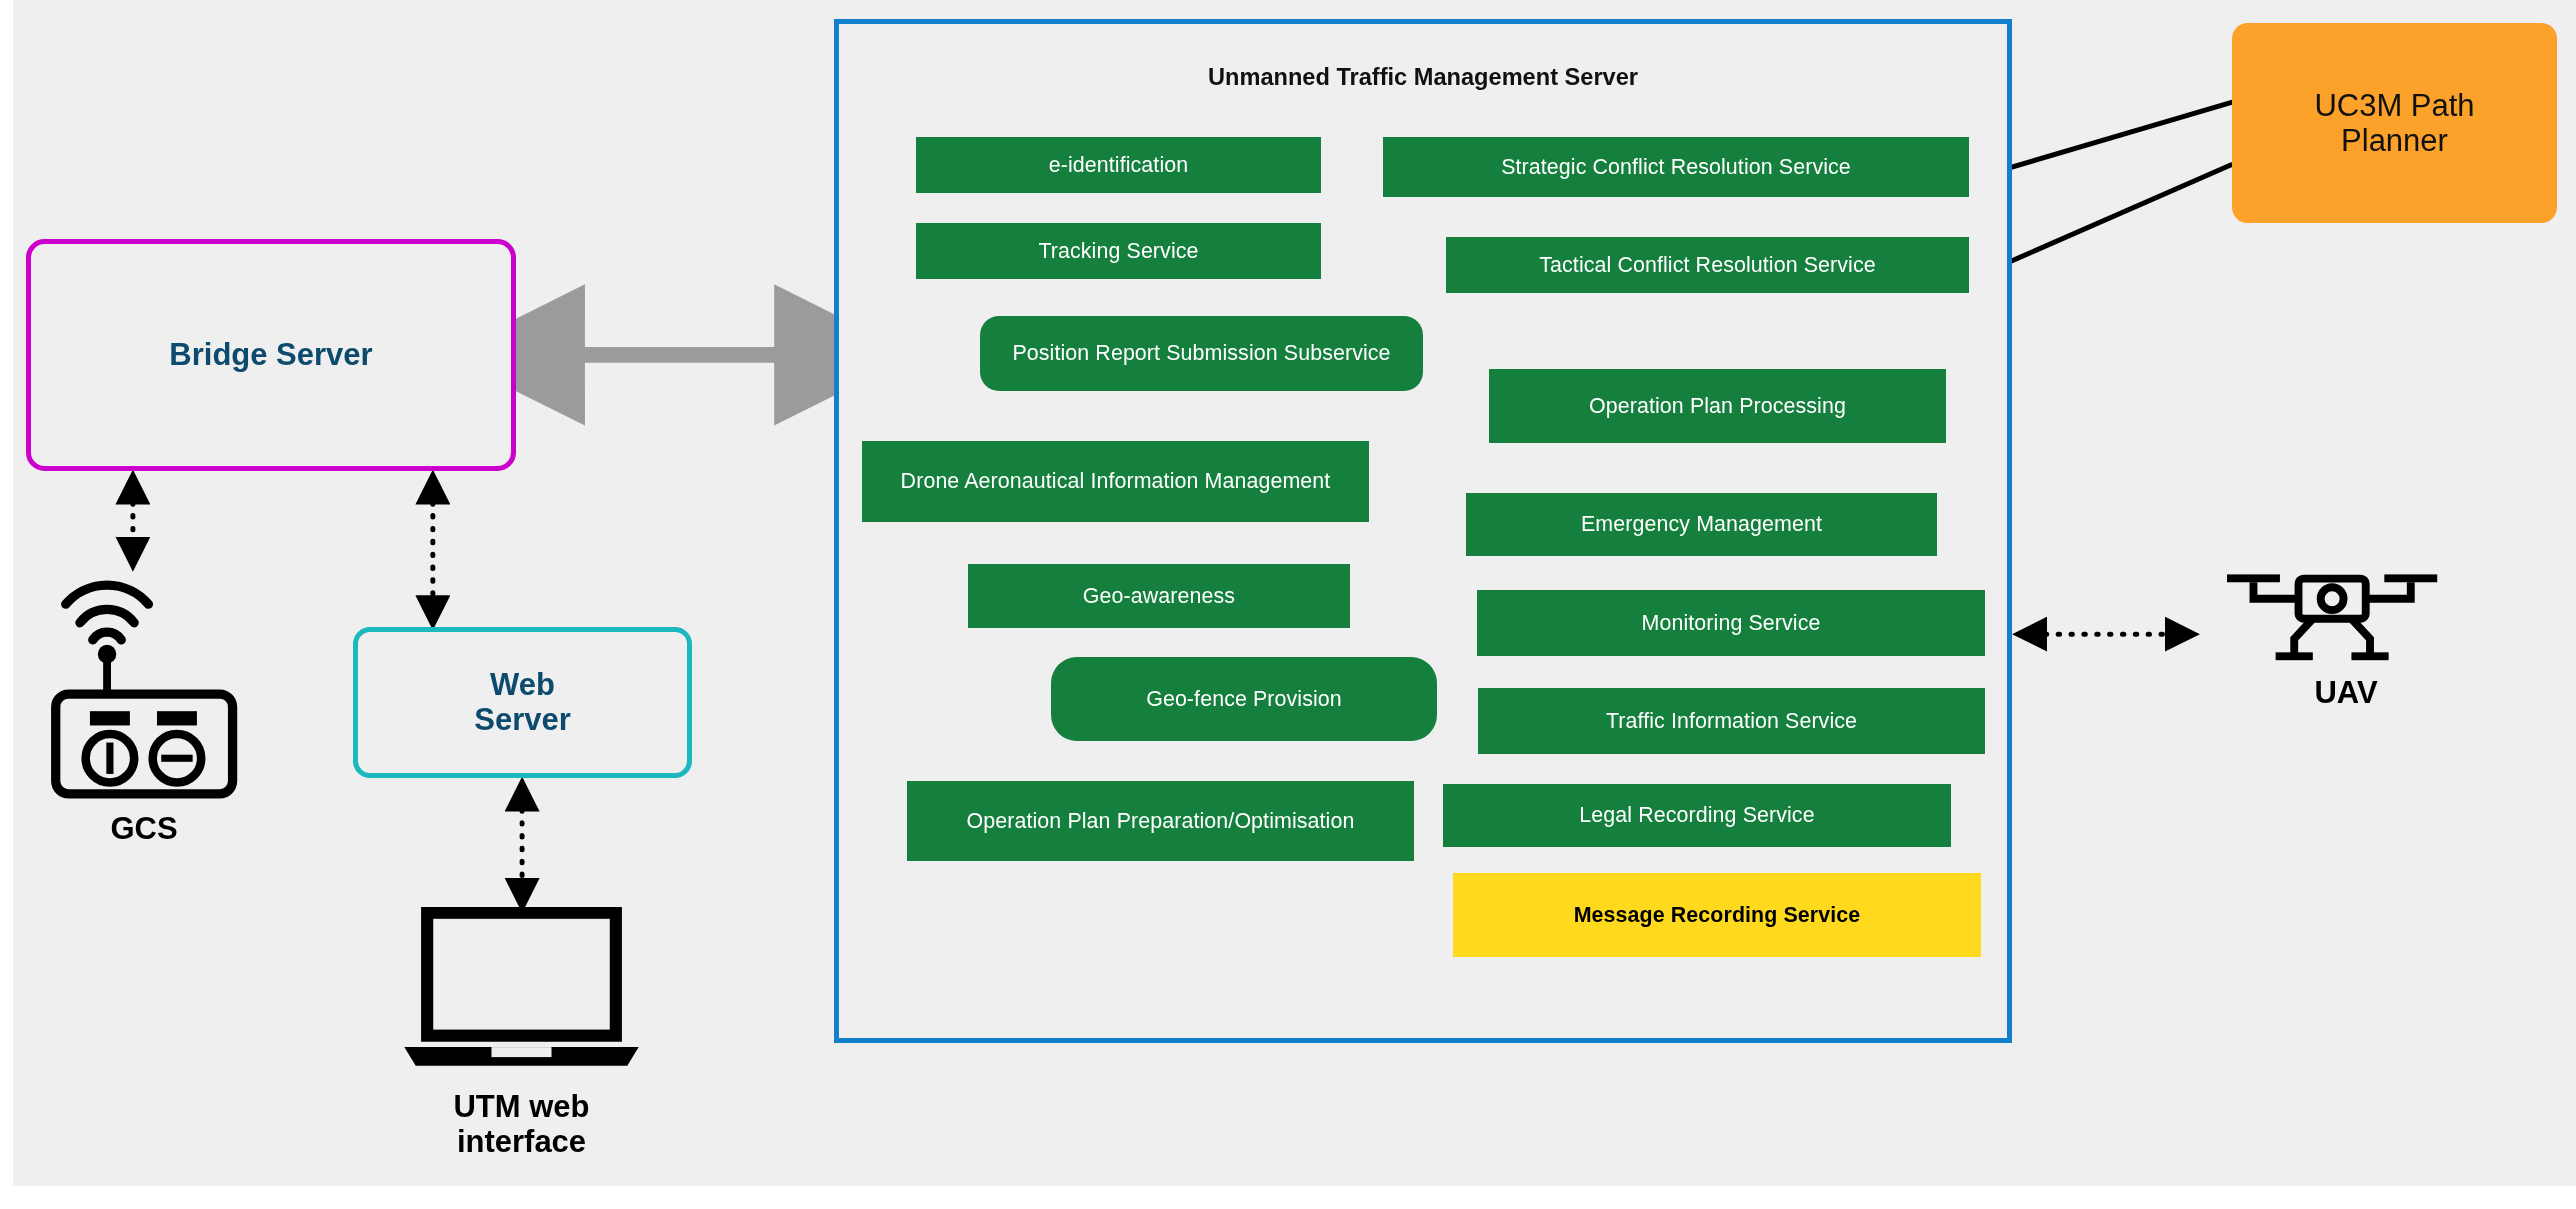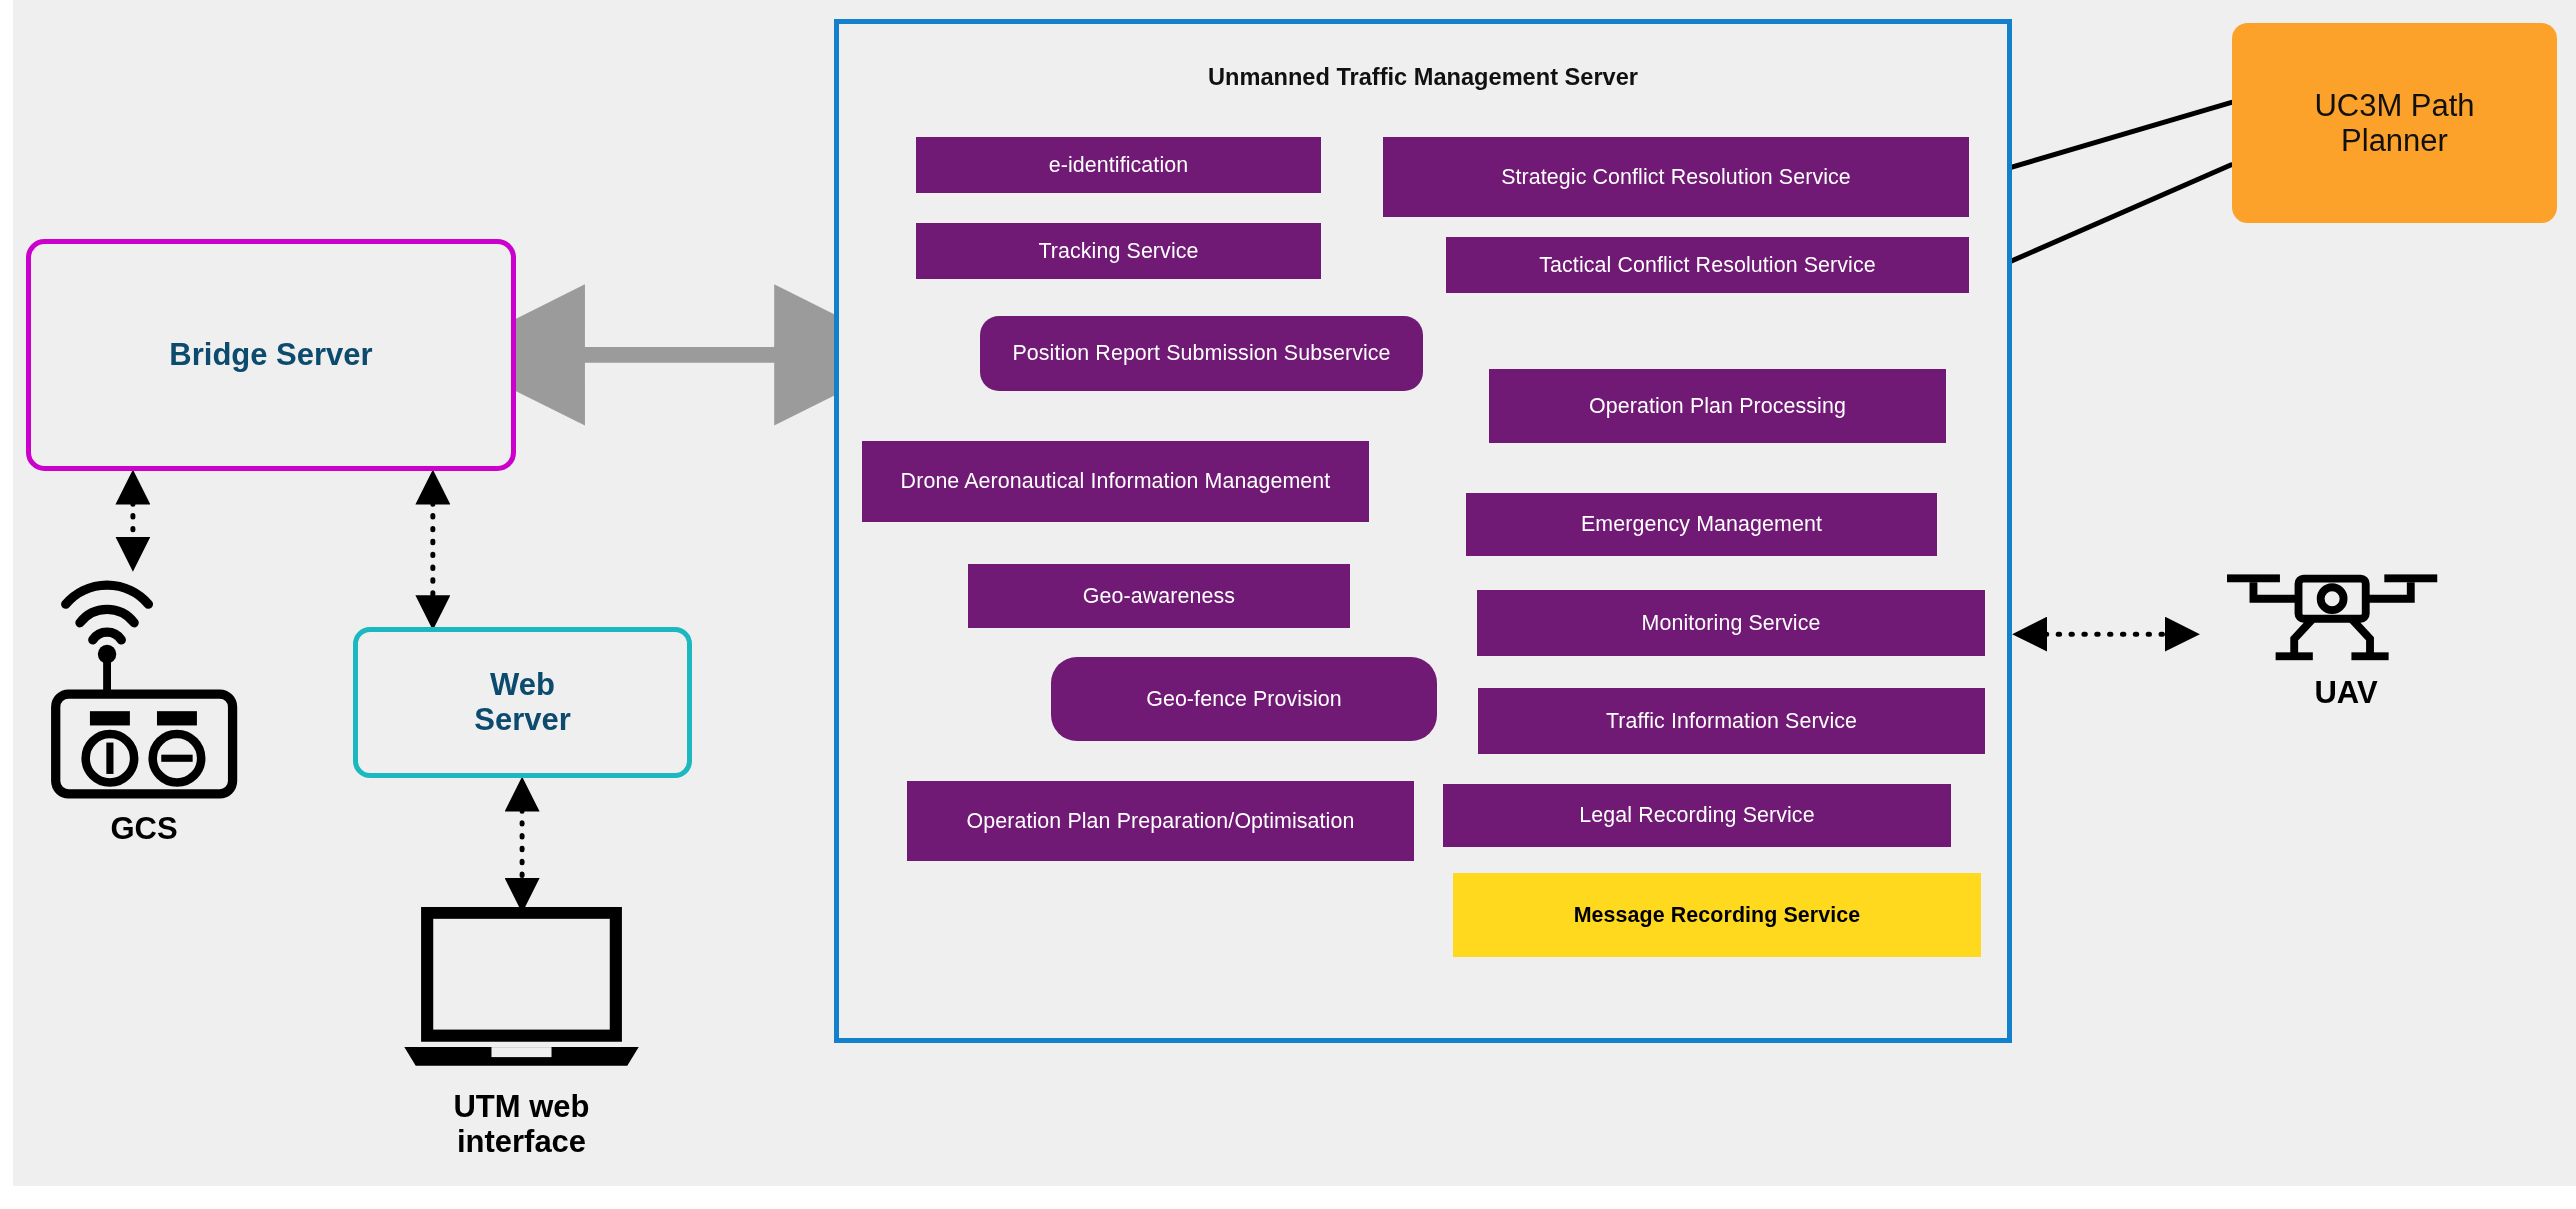--- a/index.html
+++ b/index.html
@@ -22,21 +22,21 @@
     left: 13px;
     top: 0px;
     width: 2563px;
     height: 1186px;
     background: #efefef;
   }
 
   
   .svc {
     position: absolute;
-    background: #701a75;
+    background: #15803d;
     color: #ffffff;
     display: flex;
     align-items: center;
     justify-content: center;
     text-align: center;
     font-size: 21.4px;
     line-height: 1.22;
     padding: 0 7.1px;
     box-sizing: border-box;
     letter-spacing: 0.1px;
@@ -213,21 +213,21 @@
   <div class="svc" style="left:980px; top:316px; width:443px; height:75px;border-radius:19px;">Position Report Submission Subservice</div>
 
   <div class="svc" style="left:862px; top:441px; width:507px; height:81px;">Drone Aeronautical Information Management</div>
 
   <div class="svc" style="left:968px; top:564px; width:382px; height:64px;">Geo-awareness</div>
 
   <div class="svc" style="left:1051px; top:657px; width:386px; height:84px;border-radius:26px;">Geo-fence Provision</div>
 
   <div class="svc" style="left:907px; top:781px; width:507px; height:80px;">Operation Plan Preparation/Optimisation</div>
 
-  <div class="svc" style="left:1383px; top:137px; width:586px; height:80px;">Strategic Conflict Resolution Service</div>
+  <div class="svc" style="left:1383px; top:137px; width:586px; height:60px;">Strategic Conflict Resolution Service</div>
 
   <div class="svc" style="left:1446px; top:237px; width:523px; height:56px;">Tactical Conflict Resolution Service</div>
 
   <div class="svc" style="left:1489px; top:369px; width:457px; height:74px;">Operation Plan Processing</div>
 
   <div class="svc" style="left:1466px; top:493px; width:471px; height:63px;">Emergency Management</div>
 
   <div class="svc" style="left:1477px; top:590px; width:508px; height:66px;">Monitoring Service</div>
 
   <div class="svc" style="left:1478px; top:688px; width:507px; height:66px;text-align:right;">Traffic Information Service</div>

